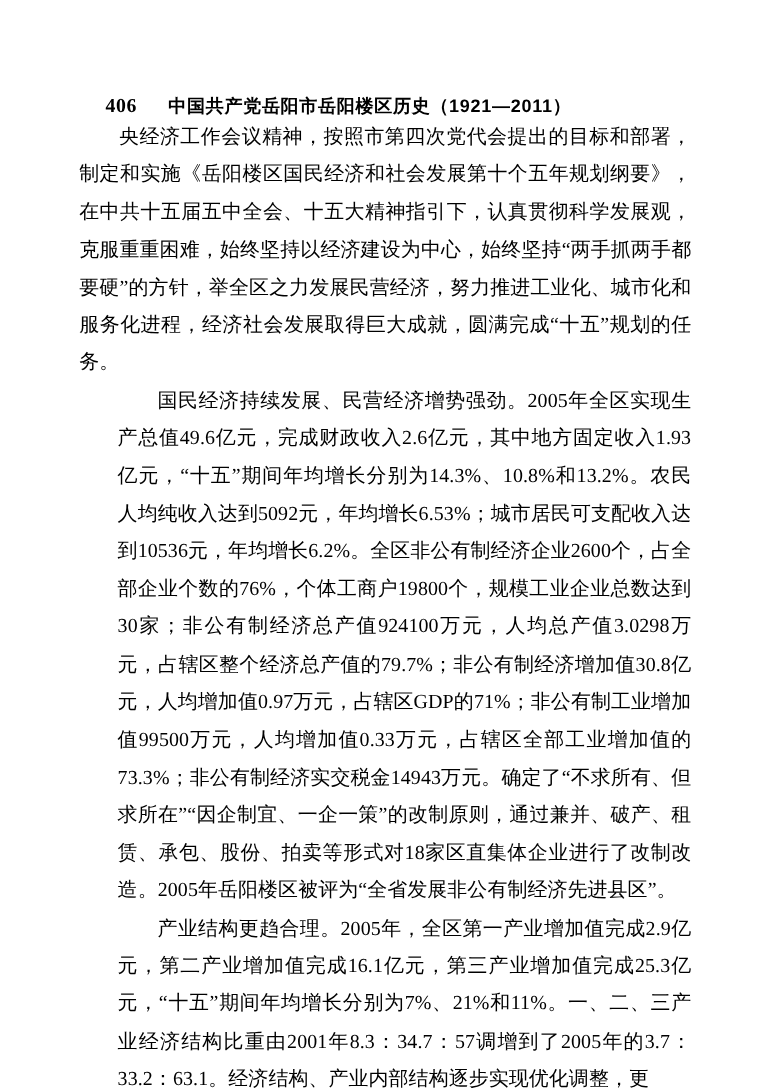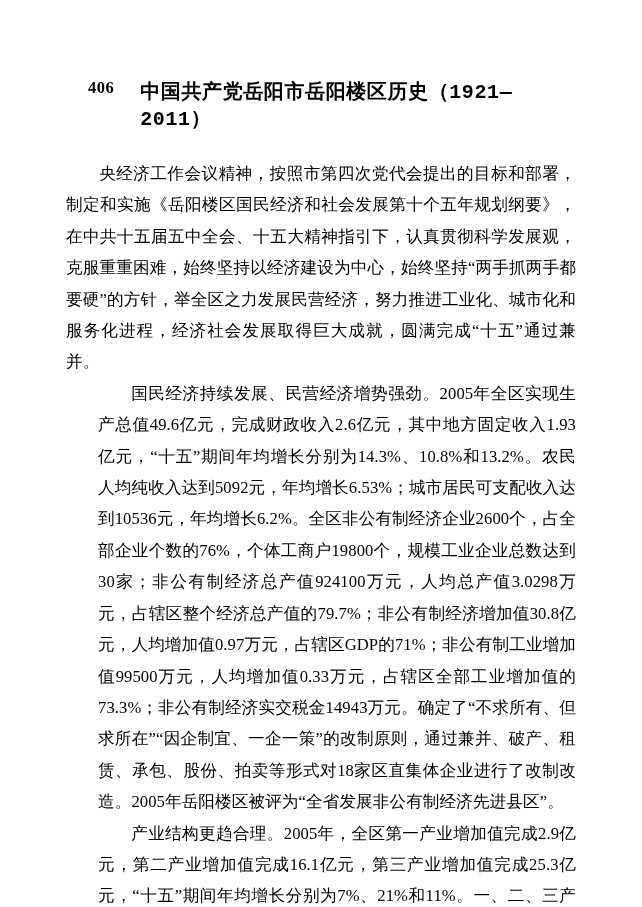--- a/index.html
+++ b/index.html
@@ -16,36 +16,35 @@
   }
   .page {
     position: relative;
     width: 642px;
     height: 907px;
     box-sizing: border-box;
     padding: 78px 66px 40px 66px;
   }
   .page-header {
     display: flex;
-    align-items: flex-start;
-    margin-bottom: 26px;
+    align-items: flex-end;
     padding-left: 22px;
   }
   .page-number {
     font-size: 16.5px;
     font-weight: bold;
     letter-spacing: 0.5px;
     margin-right: 26px;
     font-family: "Liberation Serif", "DejaVu Serif", serif;
   }
   .header-title {
-    font-size: 20px;
+    font-size: 15px;
     font-weight: bold;
     letter-spacing: 0.6px;
-    font-family: Liberation Mono, monospace;
+    font-family: Liberation Sans, sans-serif;
   }
   .body-text {
     font-size: 16.6px;
     line-height: 31.4px;
     text-align: justify;
     text-justify: inter-ideograph;
     letter-spacing: 0.1px;
   }
   .para {
     margin: 0;
@@ -61,18 +60,18 @@
 <body>
 
 <div class="page">
 
   <div class="page-header">
     <span class="page-number">406</span>
     <span class="header-title">中国共产党岳阳市岳阳楼区历史（1921—2011）</span>
   </div>
 
   <div class="body-text">
-    <p class="para">央经济工作会议精神，按照市第四次党代会提出的目标和部署，制定和实施《岳阳楼区国民经济和社会发展第十个五年规划纲要》，在中共十五届五中全会、十五大精神指引下，认真贯彻科学发展观，克服重重困难，始终坚持以经济建设为中心，始终坚持“两手抓两手都要硬”的方针，举全区之力发展民营经济，努力推进工业化、城市化和服务化进程，经济社会发展取得巨大成就，圆满完成“十五”通过兼并。</p>
+    <p class="para">央经济工作会议精神，按照市第四次党代会提出的目标和部署，制定和实施《岳阳楼区国民经济和社会发展第十个五年规划纲要》，在中共十五届五中全会、十五大精神指引下，认真贯彻科学发展观，克服重重困难，始终坚持以经济建设为中心，始终坚持“两手抓两手都要硬”的方针，举全区之力发展民营经济，努力推进工业化、城市化和服务化进程，经济社会发展取得巨大成就，圆满完成“十五”规划的任务。</p>
     <p class="para">国民经济持续发展、民营经济增势强劲。2005年全区实现生产总值49.6亿元，完成财政收入2.6亿元，其中地方固定收入1.93亿元，“十五”期间年均增长分别为14.3%、10.8%和13.2%。农民人均纯收入达到5092元，年均增长6.53%；城市居民可支配收入达到10536元，年均增长6.2%。全区非公有制经济企业2600个，占全部企业个数的76%，个体工商户19800个，规模工业企业总数达到30家；非公有制经济总产值924100万元，人均总产值3.0298万元，占辖区整个经济总产值的79.7%；非公有制经济增加值30.8亿元，人均增加值0.97万元，占辖区GDP的71%；非公有制工业增加值99500万元，人均增加值0.33万元，占辖区全部工业增加值的73.3%；非公有制经济实交税金14943万元。确定了“不求所有、但求所在”“因企制宜、一企一策”的改制原则，通过兼并、破产、租赁、承包、股份、拍卖等形式对18家区直集体企业进行了改制改造。2005年岳阳楼区被评为“全省发展非公有制经济先进县区”。</p>
     <p class="para">产业结构更趋合理。2005年，全区第一产业增加值完成2.9亿元，第二产业增加值完成16.1亿元，第三产业增加值完成25.3亿元，“十五”期间年均增长分别为7%、21%和11%。一、二、三产业经济结构比重由2001年8.3：34.7：57调增到了2005年的3.7：33.2：63.1。经济结构、产业内部结构逐步实现优化调整，更</p>
   </div>
 
 </div>
 
 </body></html>

